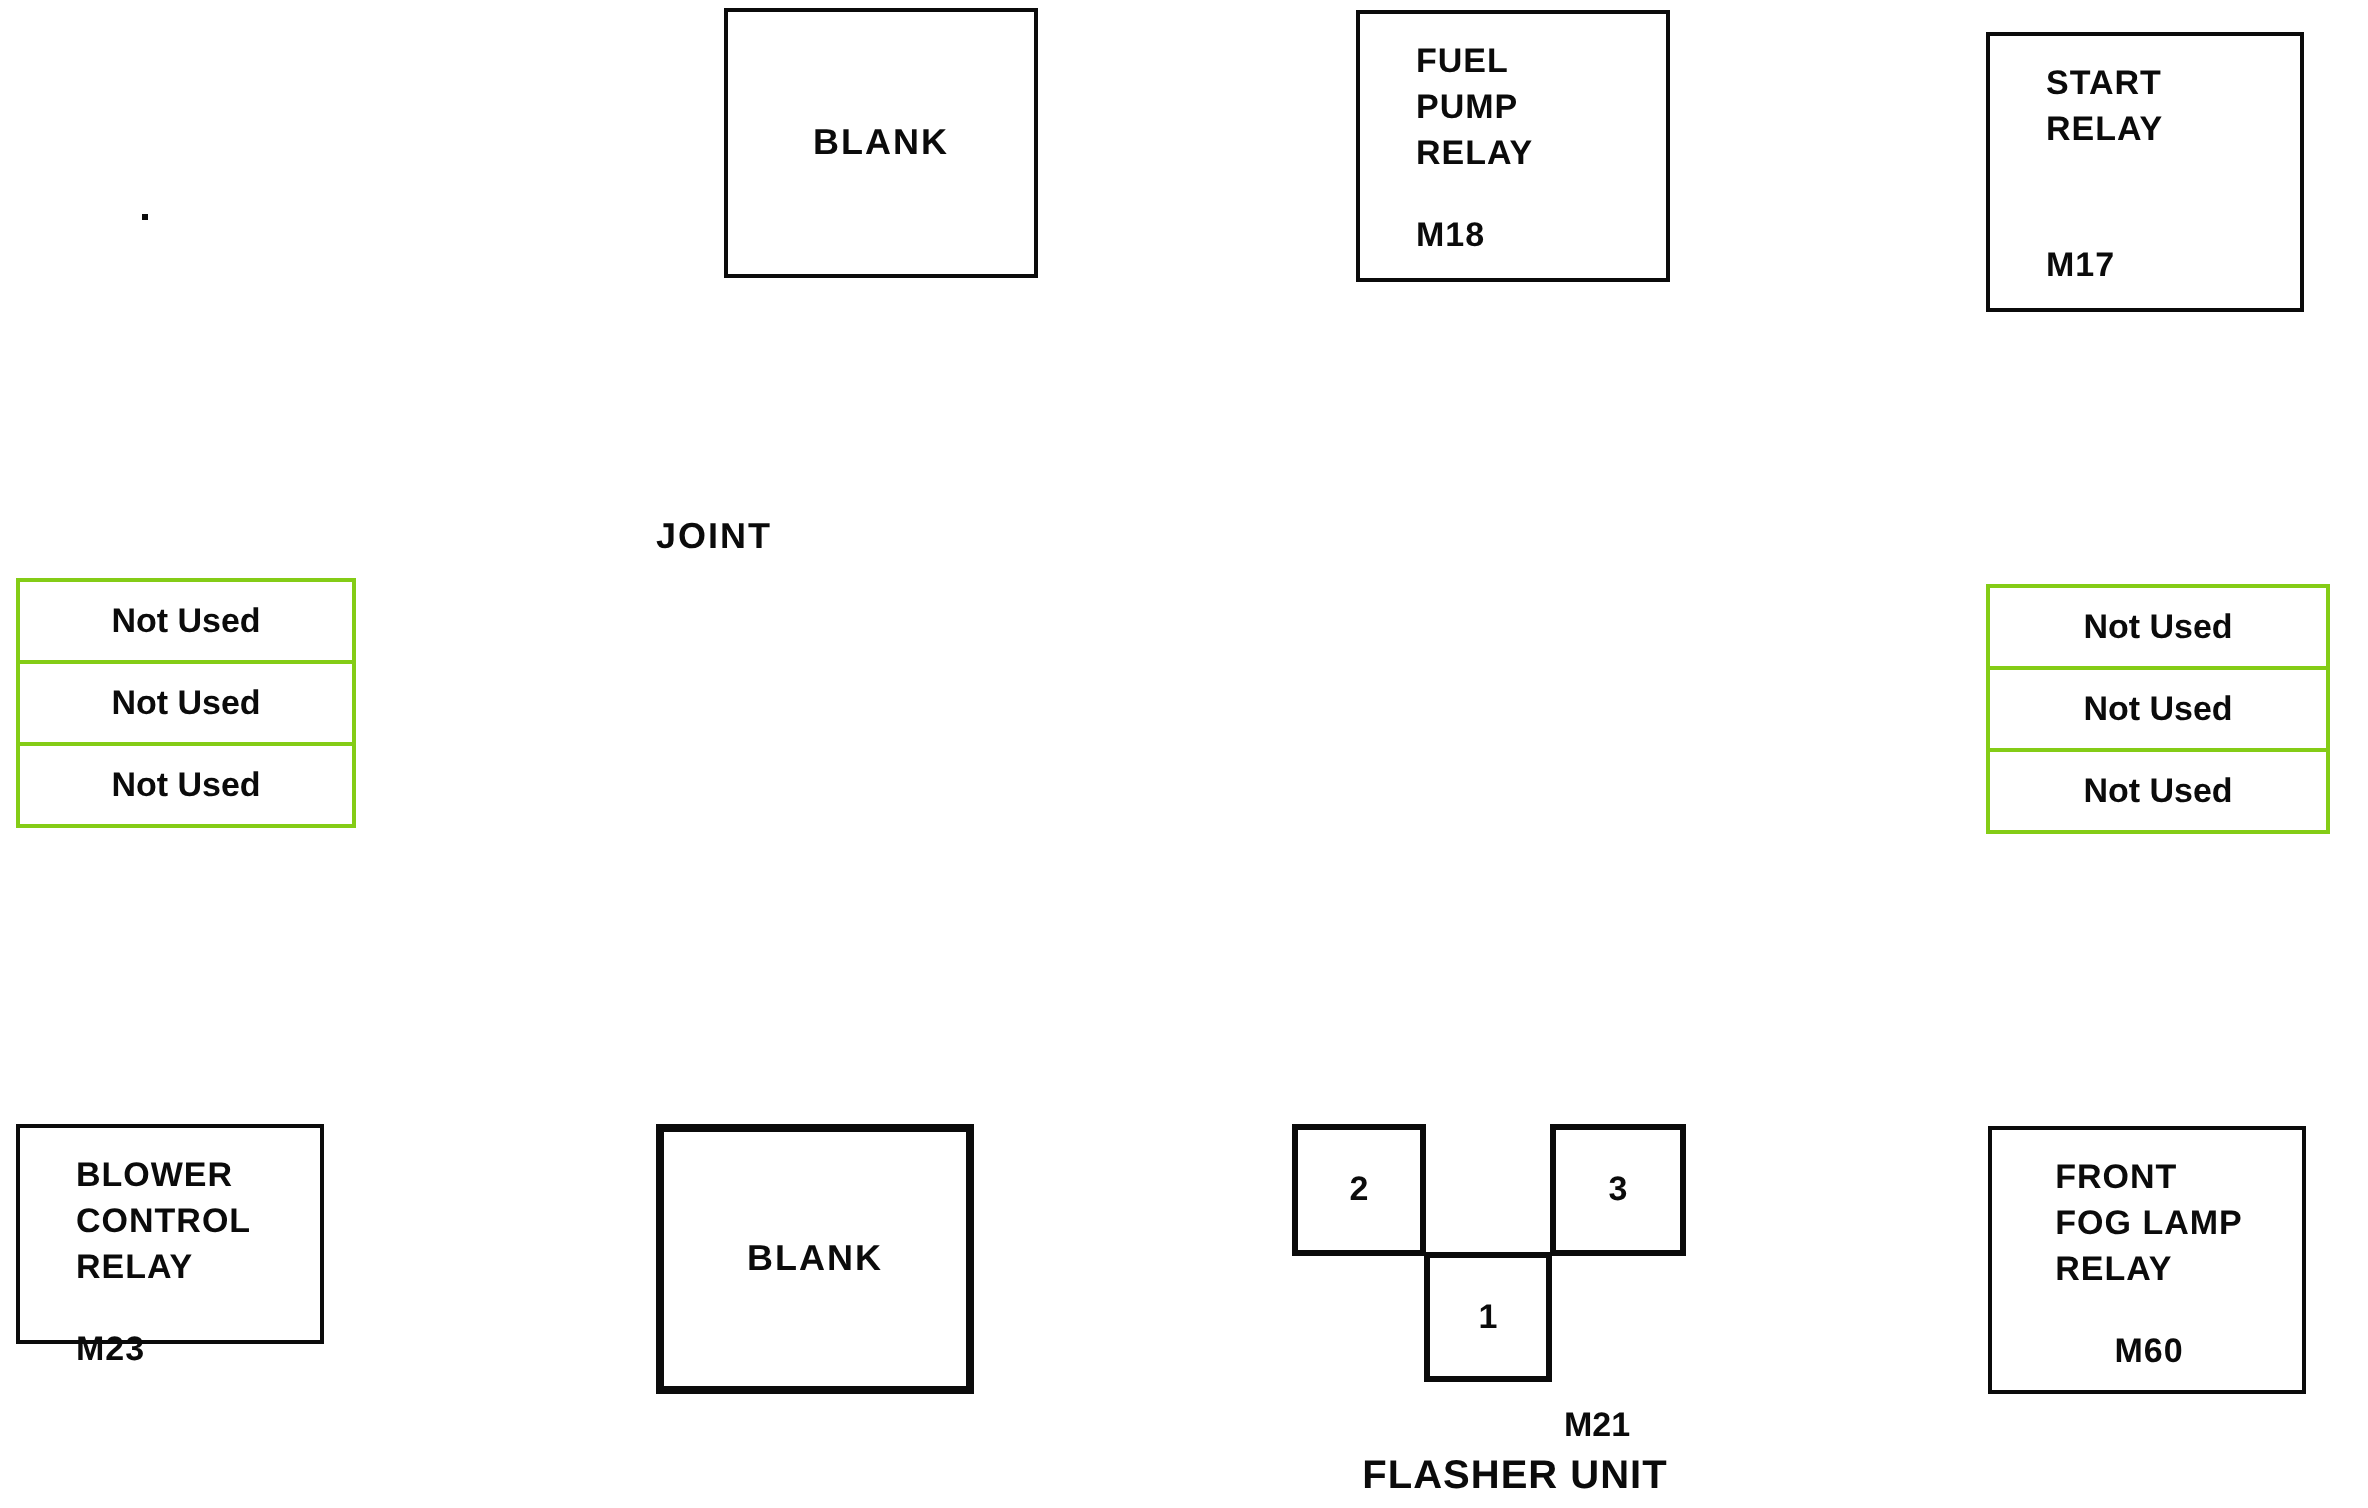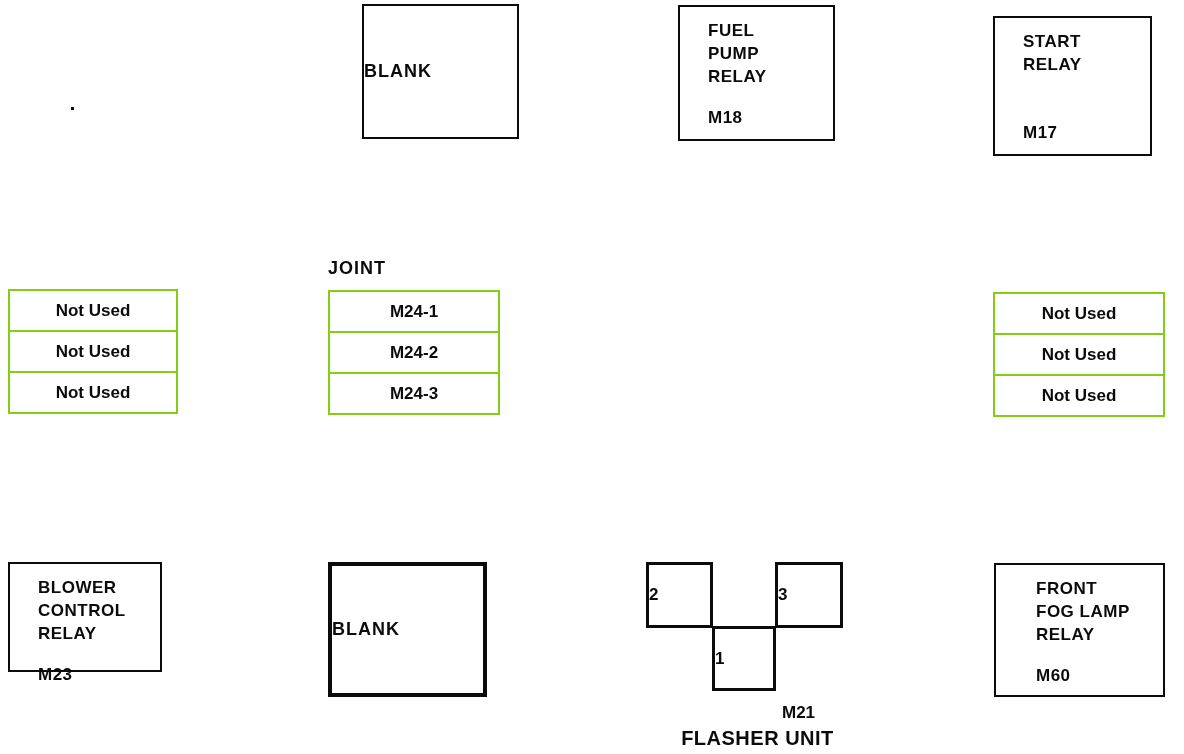--- a/index.html
+++ b/index.html
@@ -20,20 +20,21 @@
   .box {
     position: absolute;
     box-sizing: border-box;
     border: 2px solid #0b0b0b;
     background: #ffffff;
     gap: 20px;
   }
   .center {
     display: flex;
     align-items: center;
+    justify-content: center;
   }
   .blank-label {
     font-size: 18px;
     letter-spacing: 1px;
   }
   .relay {
     display: flex;
     flex-direction: column;
     justify-content: space-between;
     padding: 12px 6px 11px 28px;
@@ -122,31 +123,20 @@
     <div class="row">
       <span>Not Used</span>
     </div>
     <div class="row">
       <span>Not Used</span>
     </div>
   </div>
 
   <div class="heading" style="left:328px; top:258px; width:172px; text-align:left;">JOINT</div>
 
-  <div class="stack" style="left:328px; top:290px; width:172px;">
-    <div class="row">
-      <span>M24-1</span>
-    </div>
-    <div class="row">
-      <span>M24-2</span>
-    </div>
-    <div class="row">
-      <span>M24-3</span>
-    </div>
-  </div>
 
   <div class="stack" style="left:993px; top:292px; width:172px;">
     <div class="row">
       <span>Not Used</span>
     </div>
     <div class="row">
       <span>Not Used</span>
     </div>
     <div class="row">
       <span>Not Used</span>
@@ -171,20 +161,20 @@
     <div class="box center slot" style="left:775px; top:562px; width:68px; height:66px;">
       <span>3</span>
     </div>
     <div class="box center slot" style="left:712px; top:626px; width:64px; height:65px;">
       <span>1</span>
     </div>
     <div class="code-label" style="left:782px; top:703px;">M21</div>
     <div class="caption" style="left:640px; top:727px; width:235px;">FLASHER UNIT</div>
   </div>
 
-  <div class="box relay" style="left:994px; top:563px; width:171px; height:134px; padding-left:40px;">
+  <div class="box relay" style="left:994px; top:563px; width:159px; height:134px; padding-left:8px;align-items:center;">
     <span class="title">FRONT
 FOG LAMP
 RELAY</span>
     <span class="code">M60</span>
   </div>
 
 </div>
 
 </body></html>

